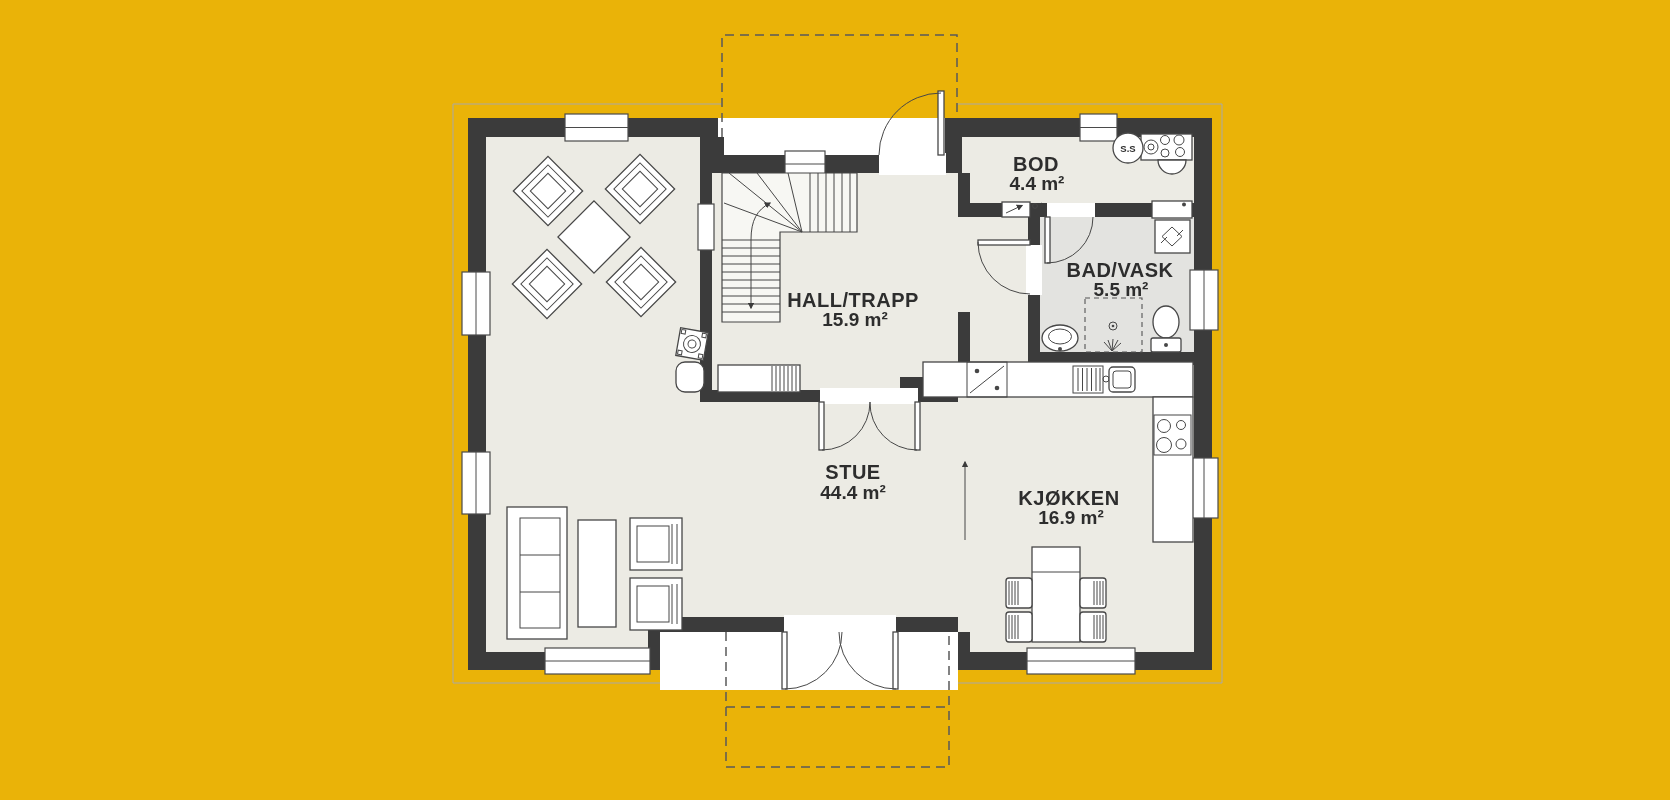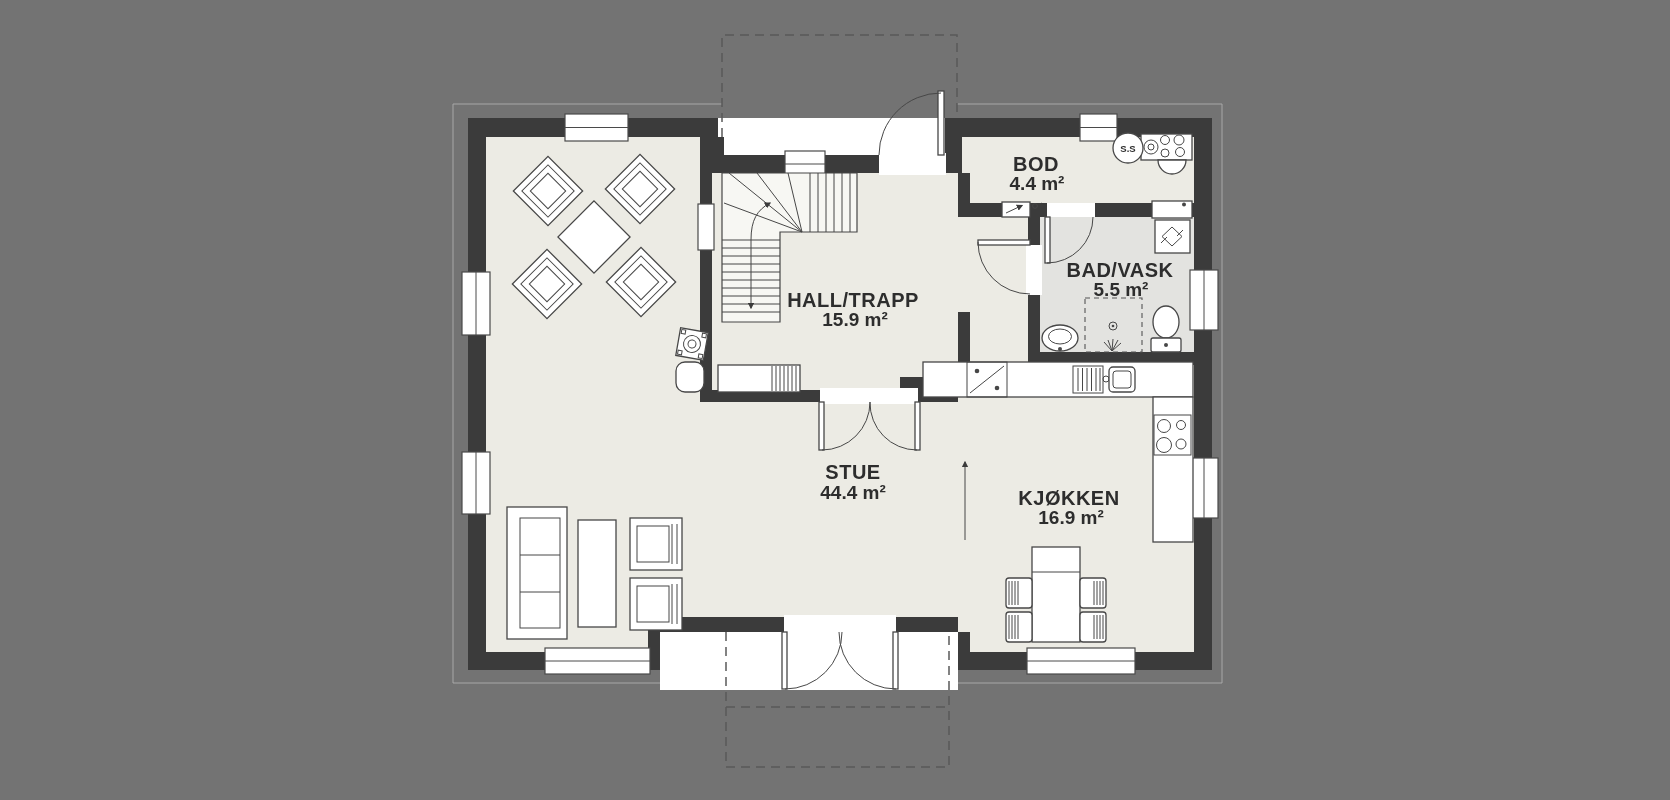--- a/index.html
+++ b/index.html
@@ -1,20 +1,20 @@
 <!DOCTYPE html>
 <html style="--wall: #3b3b3b; --floor: #ecebe4; --bath: #e3e3e0; --line: #474747; --thin: #a8a8a8; --text: #2d2d2d;"><head>
 <meta charset="utf-8">
 <style>
   :root{
     --wall:#3b3b3b; --floor:#ecebe4; --bath:#e3e3e0; --line:#474747;
     --thin:#a8a8a8; --text:#2d2d2d;
   }
   html,body{margin:0;padding:0;background:#ffffff;}
-  .page{position:relative;width:1670px;height:800px;background:#737373;overflow:hidden;}
+  .page{position:relative;width:1670px;height:800px;background:#eab308;overflow:hidden;}
   svg{display:block;}
   .wall{fill:var(--wall);stroke:none;}
   .floor{fill:var(--floor);}
   .bath{fill:var(--bath);}
   .white{fill:#ffffff;}
   .stairfill{fill:#f7f7f3;stroke:var(--line);stroke-width:1.2;}
   .furn{fill:#ffffff;stroke:var(--line);stroke-width:1.3;}
   .furnln{fill:none;stroke:var(--line);stroke-width:1;}
   .win{fill:#ffffff;stroke:#4a4a4a;stroke-width:1.2;}
   .winline{stroke:#4a4a4a;stroke-width:1;}

